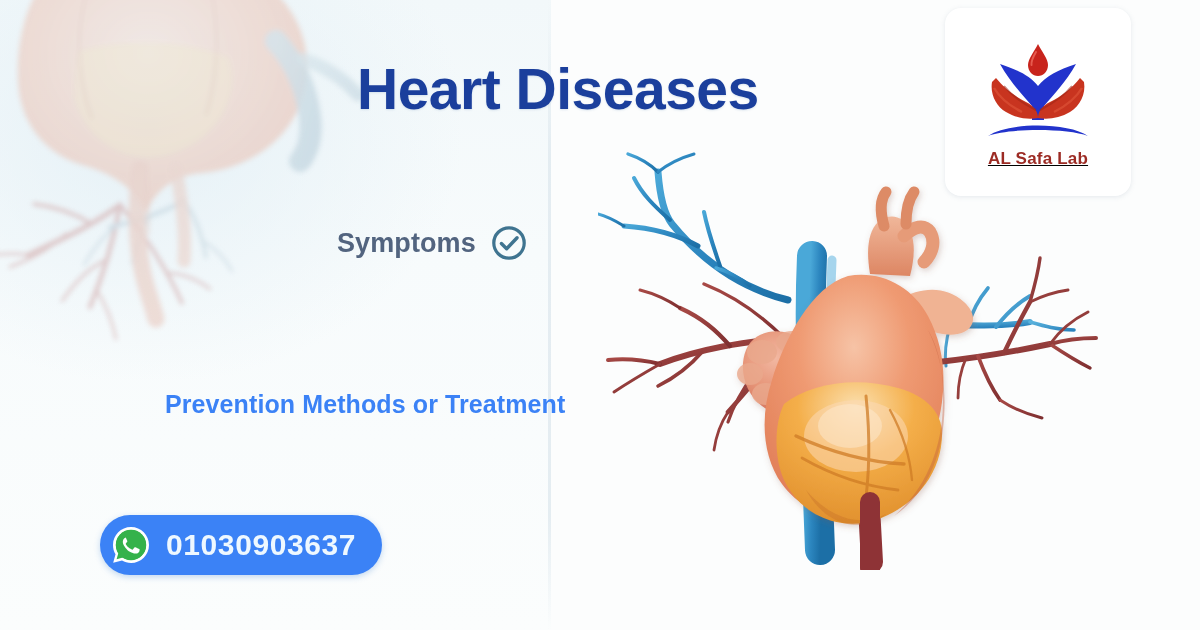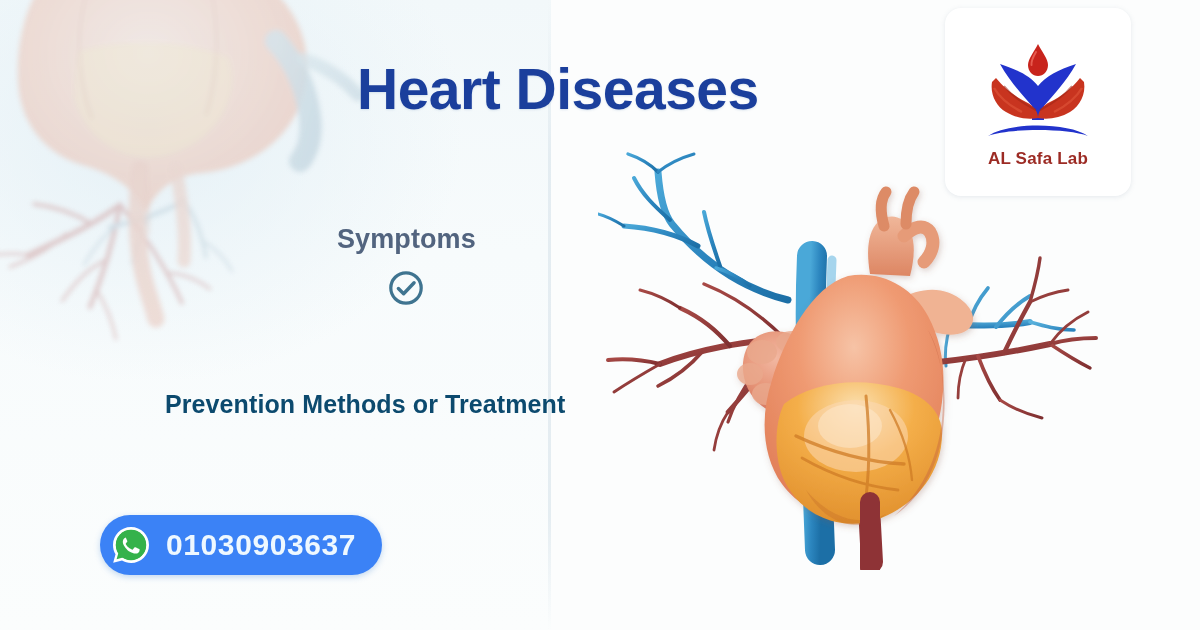--- a/index.html
+++ b/index.html
@@ -74,55 +74,55 @@
     text-shadow: 0 1px 2px rgba(180,200,220,.45);
   }
 
   
   .bullet {
     position: absolute;
     display: flex;
     align-items: center;
     gap: 14px;
     white-space: nowrap;
-    flex-direction: column;
   }
   .bullet-label {
     font-size: 27px;
     font-weight: bold;
     color: #52647f;
     letter-spacing: .1px;
   }
   .bullet-1 { left: 337px; top: 224px; }
   .bullet-2 { left: 233px; top: 303px; }
 
   .check-icon { width: 38px; height: 38px; display: block; flex: 0 0 auto; }
 
   .plain-line {
     position: absolute;
     left: 165px; top: 390px;
     font-size: 25px;
     font-weight: bold;
-    color: #0c4a6e;
+    color: #3b82f6;
     letter-spacing: .1px;
     white-space: nowrap;
   }
 
   
   .logo-card {
     position: absolute;
     left: 945px; top: 8px;
     width: 186px; height: 188px;
     background: #ffffff;
     border-radius: 16px;
     box-shadow: 0 1px 5px rgba(120,140,160,.18);
     display: flex;
     flex-direction: column;
     align-items: center;
     justify-content: center;
+    text-decoration: underline;
   }
   .logo-mark { width: 128px; height: 112px; display: block; }
   .logo-text {
     margin-top: 1px;
     font-size: 17px;
     font-weight: bold;
     color: #9c2b24;
     letter-spacing: .2px;
     white-space: nowrap;
   }

